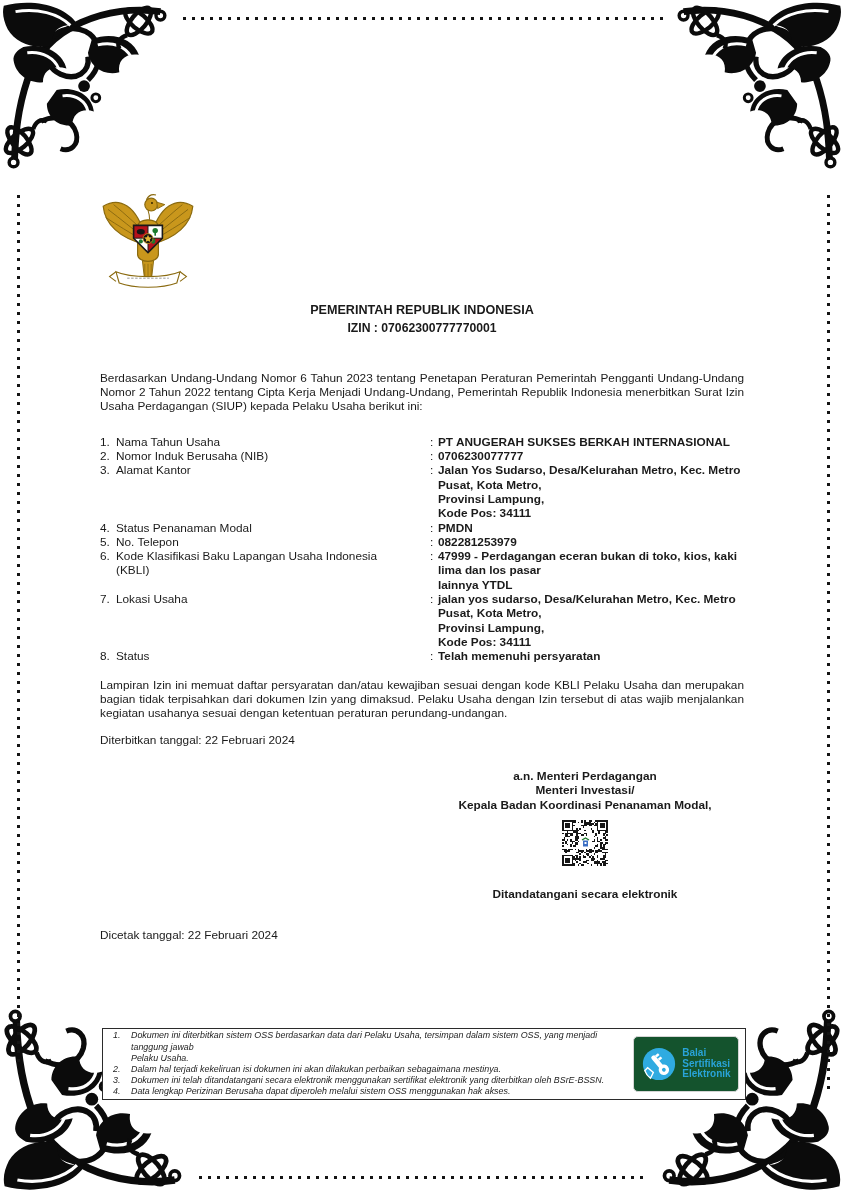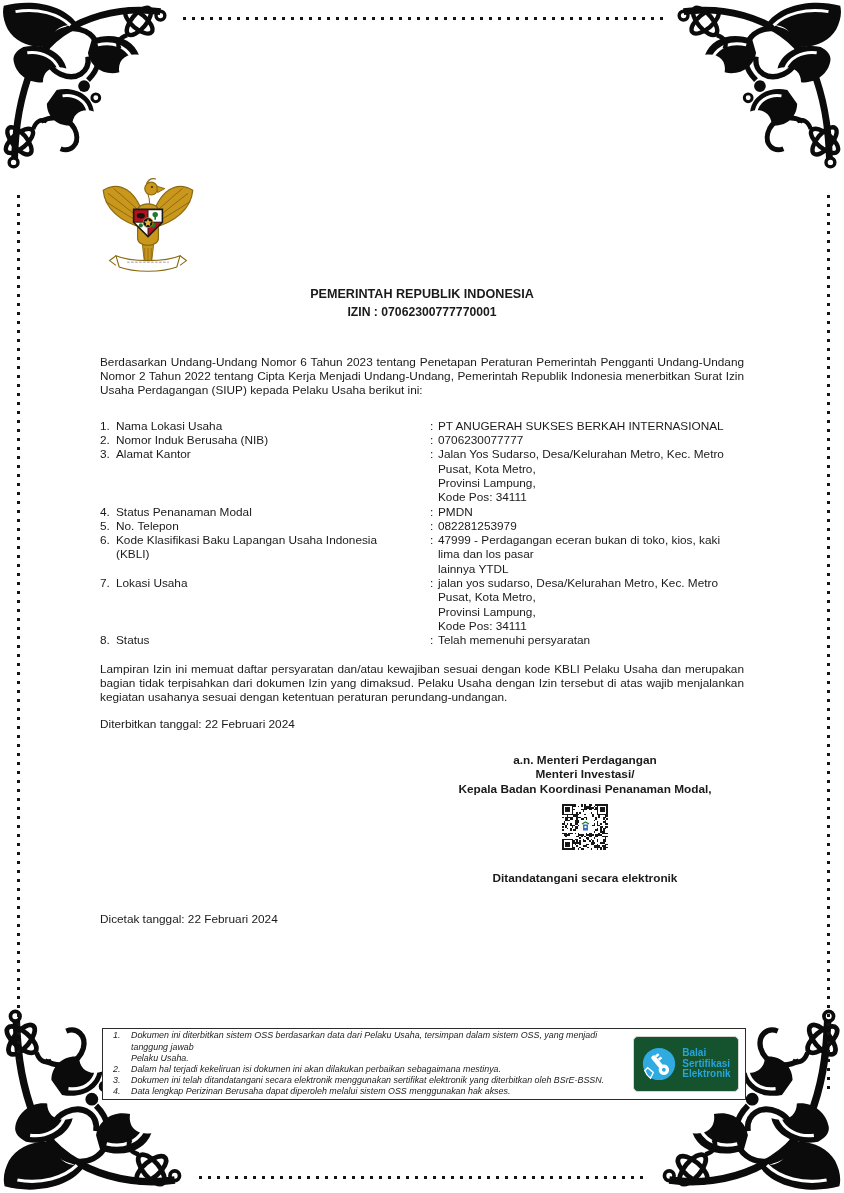--- a/index.html
+++ b/index.html
@@ -16,32 +16,32 @@
   .edge.h{height:5px;background-image:radial-gradient(circle,#141414 1.7px,transparent 1.9px);
           background-size:9px 5px;background-repeat:repeat-x;}
   .edge.v{width:5px;background-image:radial-gradient(circle,#141414 1.7px,transparent 1.9px);
           background-size:5px 9px;background-repeat:repeat-y;}
   .edge.top{top:16px;left:180px;right:180px;}
   .edge.bottom{bottom:13px;left:196px;right:196px;}
   .edge.left{left:16px;top:192px;bottom:126px;}
   .edge.right{right:13px;top:192px;bottom:98px;}
 
   
-  .content{position:absolute;left:100px;top:0;width:644px;font-size:11.8px;line-height:14.3px;}
+  .content{position:absolute;left:100px;top:16px;width:644px;font-size:11.8px;line-height:14.3px;}
   .emblem{width:96px;height:106px;margin:170px auto 0;}
   .gov-title{margin-top:8px;text-align:center;font-weight:bold;font-size:12.6px;}
   .doc-title{margin-top:21px;text-align:center;font-weight:bold;font-size:12.6px;}
   .izin-line{margin-top:3px;text-align:center;font-weight:bold;font-size:12.2px;}
   .intro{margin-top:36px;text-align:justify;}
   .fields{margin-top:21px;}
   .frow{display:grid;grid-template-columns:16px 314px 8px 1fr;}
   .frow .num{white-space:nowrap;}
   .frow .lbl{white-space:pre-line;padding-right:6px;}
   .frow .col{text-align:left;}
-  .frow .val{white-space:pre-line;}
+  .frow .val{white-space:pre-line;font-weight:bold;}
   .closing{margin-top:14px;text-align:justify;}
   .issued{margin-top:13px;}
   .sig-block{margin-top:21px;margin-left:305px;width:360px;text-align:center;font-weight:bold;line-height:14.6px;}
   .qr-wrap{position:relative;width:46px;height:46px;margin:7px auto 0;}
   .qr-center{position:absolute;left:17px;top:16px;width:13px;height:13px;background:#fff;
              display:flex;align-items:center;justify-content:center;}
   .esign{margin-top:21px;text-align:center;font-weight:bold;}
   .printed{margin-top:27px;}
 
   
@@ -161,21 +161,21 @@
     </svg>
 
     <div class="gov-title t">PEMERINTAH REPUBLIK INDONESIA</div>
     <div class="izin-line t">IZIN : 07062300777770001</div>
 
     <p class="intro t">Berdasarkan Undang-Undang Nomor 6 Tahun 2023 tentang Penetapan Peraturan Pemerintah Pengganti Undang-Undang Nomor 2 Tahun 2022 tentang Cipta Kerja Menjadi Undang-Undang, Pemerintah Republik Indonesia menerbitkan Surat Izin Usaha Perdagangan (SIUP) kepada Pelaku Usaha berikut ini:</p>
 
     <div class="fields">
       <div class="frow">
         <span class="num t">1.</span>
-        <span class="lbl t">Nama Lokasi Usaha</span>
+        <span class="lbl t">Nama Tahun Usaha</span>
         <span class="col t">:</span>
         <span class="val t">PT ANUGERAH SUKSES BERKAH INTERNASIONAL</span>
       </div>
       <div class="frow">
         <span class="num t">2.</span>
         <span class="lbl t">Nomor Induk Berusaha (NIB)</span>
         <span class="col t">:</span>
         <span class="val t">0706230077777</span>
       </div>
       <div class="frow">

